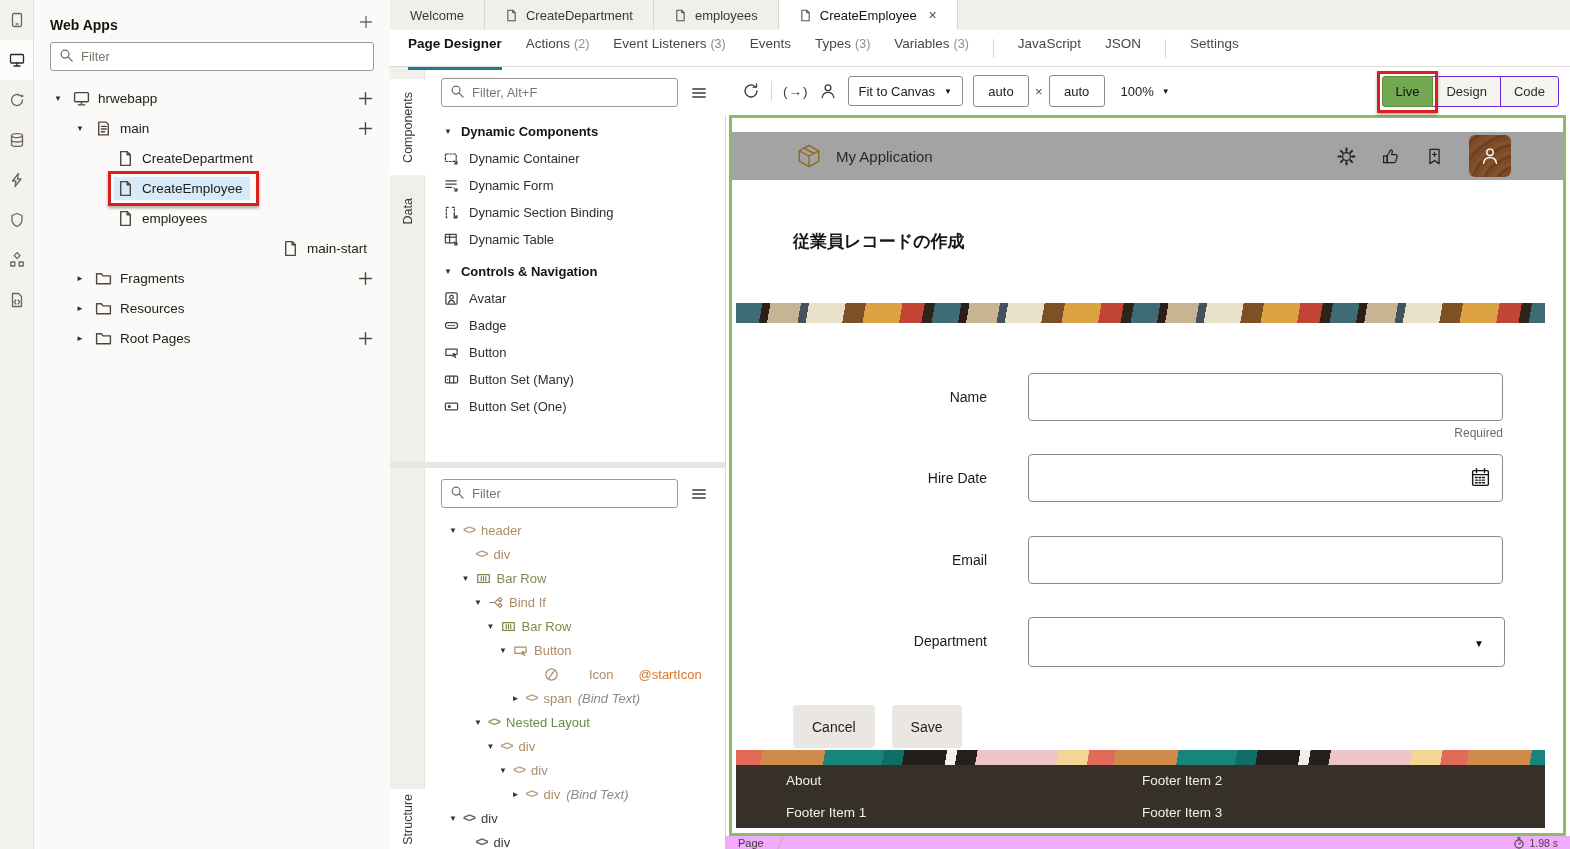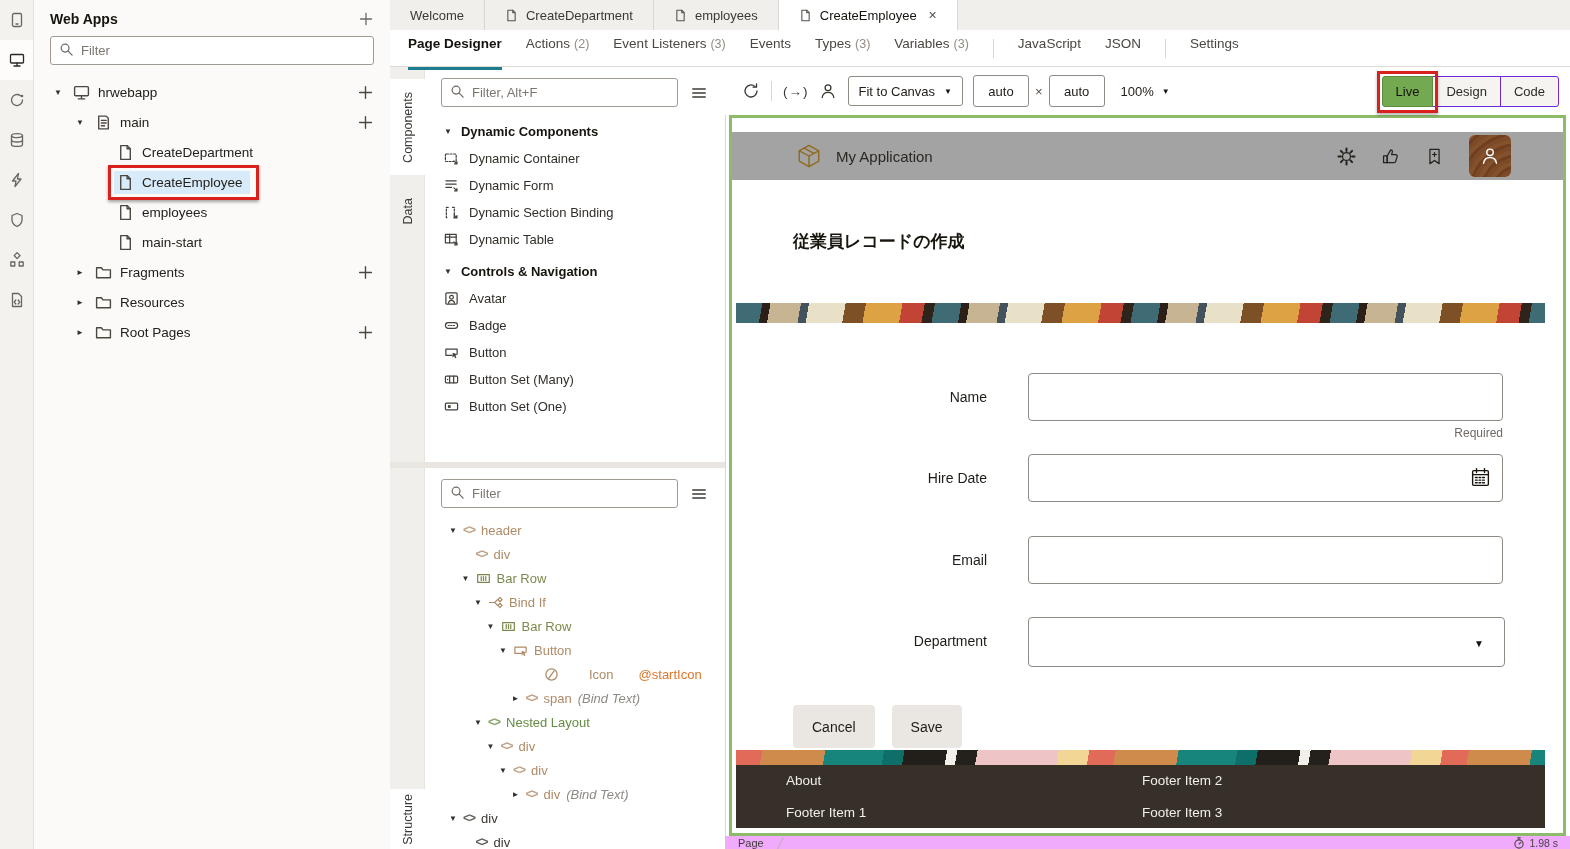--- a/index.html
+++ b/index.html
@@ -11,21 +11,21 @@
   .s21{width:21px;height:21px}.s26{width:26px;height:26px}.s12{width:12px;height:12px}.s15{width:15px;height:15px}
 
   
   .rail{position:absolute;left:0;top:0;width:33px;height:849px;background:#f4f2ef;border-right:1px solid #e4e0dc;z-index:5;}
   .rail-item{width:33px;height:40px;display:flex;align-items:center;justify-content:center;color:#6a655e;cursor:pointer;}
   .rail-item.active{background:#fdfcfb;color:#2b2722;}
 
   
   .webapps{position:absolute;left:34px;top:0;width:356px;height:849px;background:#fbfaf8;border-right:1px solid #dcd8d3;}
   .wa-header{display:flex;align-items:center;padding:11px 16px 6px 16px;}
-  .wa-title{font-weight:bold;font-size:14px;color:#17130e;}
+  .wa-title{font-weight:bold;font-size:14px;color:#17130e;margin-top:6px;}
   .wa-plus,.row-plus{margin-left:auto;color:#6d6761;width:16px;height:16px;cursor:pointer;}
   .filterbox{position:relative;display:flex;align-items:center;gap:12px;}
   .wa-filter{margin:3px 16px 12px 16px;}
   .filterbox input{flex:1;height:27px;border:1px solid #a09a93;border-radius:3px;background:#fff;
       padding:0 8px 0 30px;font-size:13px;color:#24211c;font-family:inherit;outline:none;}
   .filterbox input::placeholder{color:#7c766f;}
   .f-search{position:absolute;left:9px;top:6px;color:#6d6761;}
   .f-menu{color:#3f3b35;width:18px;height:18px;cursor:pointer;}
   .wa-row{height:30px;display:flex;align-items:center;padding-right:16px;cursor:pointer;color:#24211c;font-size:13.5px;}
   .wa-arrow{width:16px;font-size:8px;color:#33302b;flex:none;}
@@ -267,21 +267,21 @@
         <div class="wa-row" style="padding-left: 64px;">
           <span class="wa-arrow"></span>
           <span class="hl">
             <span class="ic"><svg viewBox="0 0 16 16">
                 <path d="M3.5 1.5h6l3 3v10h-9z"></path>
                 <path d="M9.5 1.5v3h3"></path>
               </svg></span>
             <span>employees</span>
           </span>
         </div>
-        <div class="wa-row" style="padding-left: 64px;">
+        <div class="wa-row" style="padding-left: 64px; justify-content: flex-end;">
           <span class="wa-arrow"></span>
           <span class="hl">
             <span class="ic"><svg viewBox="0 0 16 16">
                 <path d="M3.5 1.5h6l3 3v10h-9z"></path>
                 <path d="M9.5 1.5v3h3"></path>
               </svg></span>
             <span>main-start</span>
           </span>
         </div>
         <div class="wa-row" style="padding-left: 42px;">

